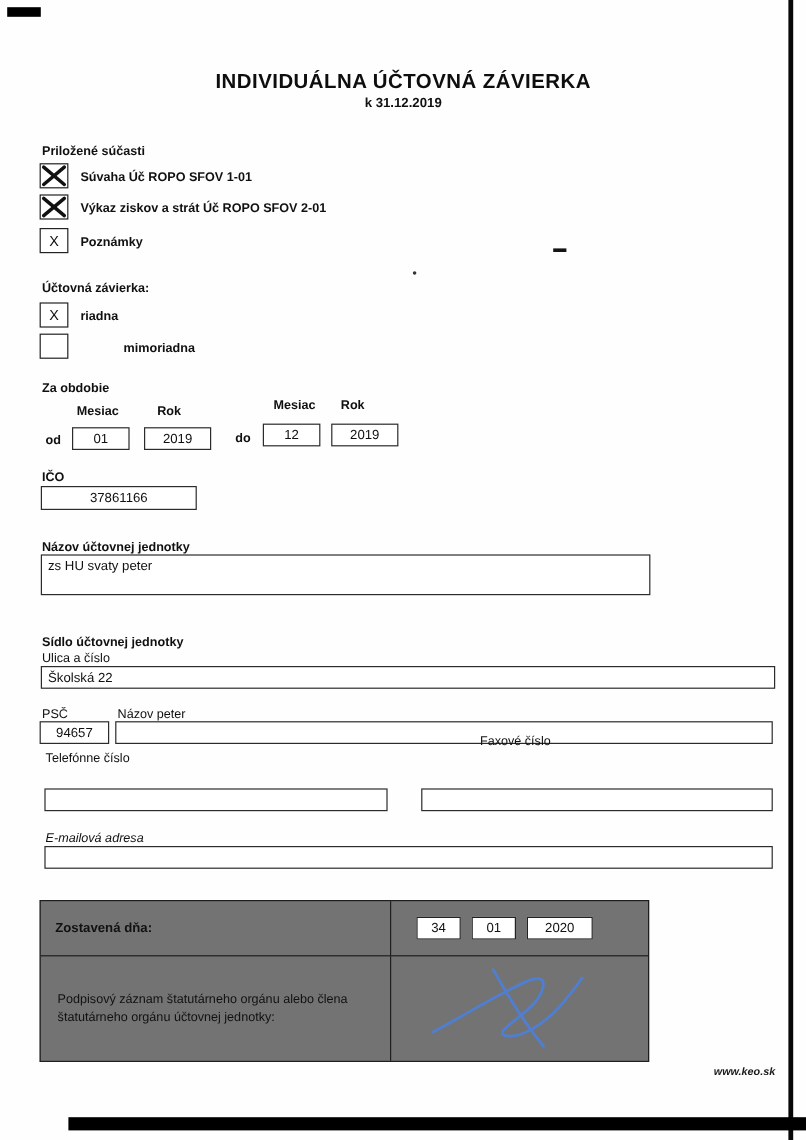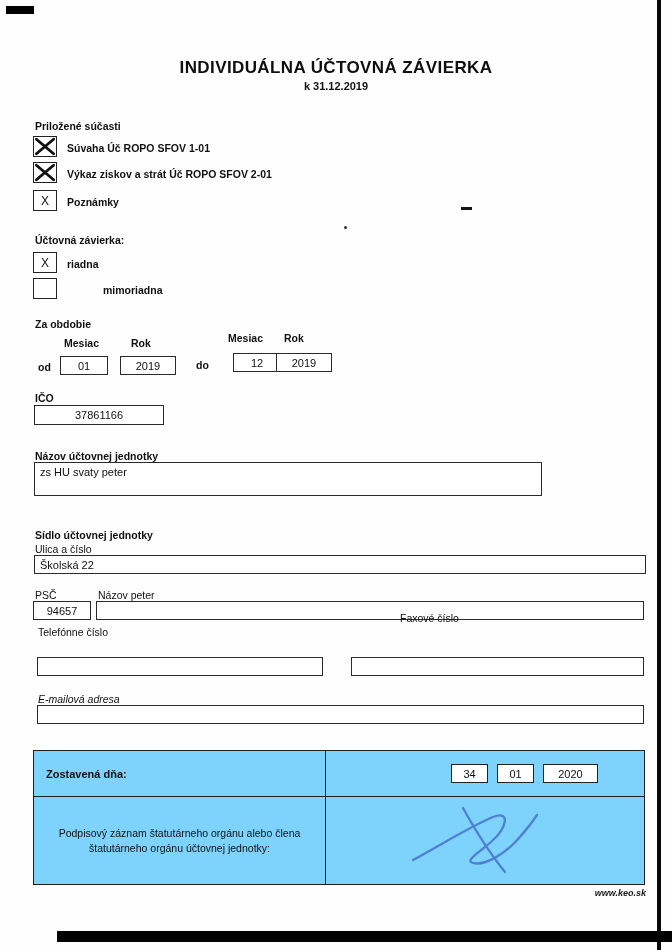--- a/index.html
+++ b/index.html
@@ -25,23 +25,23 @@
   .cb svg { width:100%; height:100%; display:block; }
   .xmark { font-size:12px; font-weight:normal; color:#111; line-height:1; }
   .fbox {
     position:absolute; border:1.3px solid #2b2b2b; background:#fff;
     display:flex; align-items:center; font-size:11px; color:#101010;
   }
   .fbox.center { justify-content:center; }
   .fbox.left { padding-left:5px; }
   .fbox.topleft { align-items:flex-start; padding-top:3px; padding-left:5px; }
   .btable {
-    position:absolute; left:33px; top:750px; width:612px; height:135px;
-    border:1.6px solid #1e1e1e; background:#7dd3fc;
-    display:grid; grid-template-columns:292px 1fr; grid-template-rows:46px 1fr;text-align:center;
+    position:absolute; left:33px; top:750px; width:508px; height:135px;
+    border:1.6px solid #1e1e1e; background:#737373;
+    display:grid; grid-template-columns:292px 1fr; grid-template-rows:46px 1fr;
   }
   .cell { position:relative; }
   .cell.br { border-right:1.6px solid #1e1e1e; }
   .cell.bb { border-bottom:1.6px solid #1e1e1e; }
   .cell-date-label { display:flex; align-items:center; padding-left:12px; font-size:11px; font-weight:bold; }
   .cell-date-boxes { display:flex; align-items:center; justify-content:flex-end; padding-right:46px; gap:9px; }
   .dbox {
     border:1.2px solid #222; height:19px; display:flex; align-items:center; justify-content:center;
     font-size:11px; background:#fff;
   }
@@ -116,21 +116,21 @@
   <div class="lbl" style="left:284px; top:332px;">Rok</div>
 
   <div class="lbl" style="left:38px; top:361px;">od</div>
   <div class="fbox center" style="left:60px; top:356px; width:48px; height:19px;">
     <span>01</span>
   </div>
   <div class="fbox center" style="left:120px; top:356px; width:56px; height:19px;">
     <span>2019</span>
   </div>
   <div class="lbl" style="left:196px; top:359px;">do</div>
-  <div class="fbox center" style="left:233px; top:353px; width:48px; height:19px;">
+  <div class="fbox center" style="left:219px; top:353px; width:48px; height:19px;">
     <span>12</span>
   </div>
   <div class="fbox center" style="left:276px; top:353px; width:56px; height:19px;">
     <span>2019</span>
   </div>
 
   <div class="lbl" style="left:35px; top:392px;">IČO</div>
   <div class="fbox center" style="left:34px; top:405px; width:130px; height:20px;">
     <span>37861166</span>
   </div>

